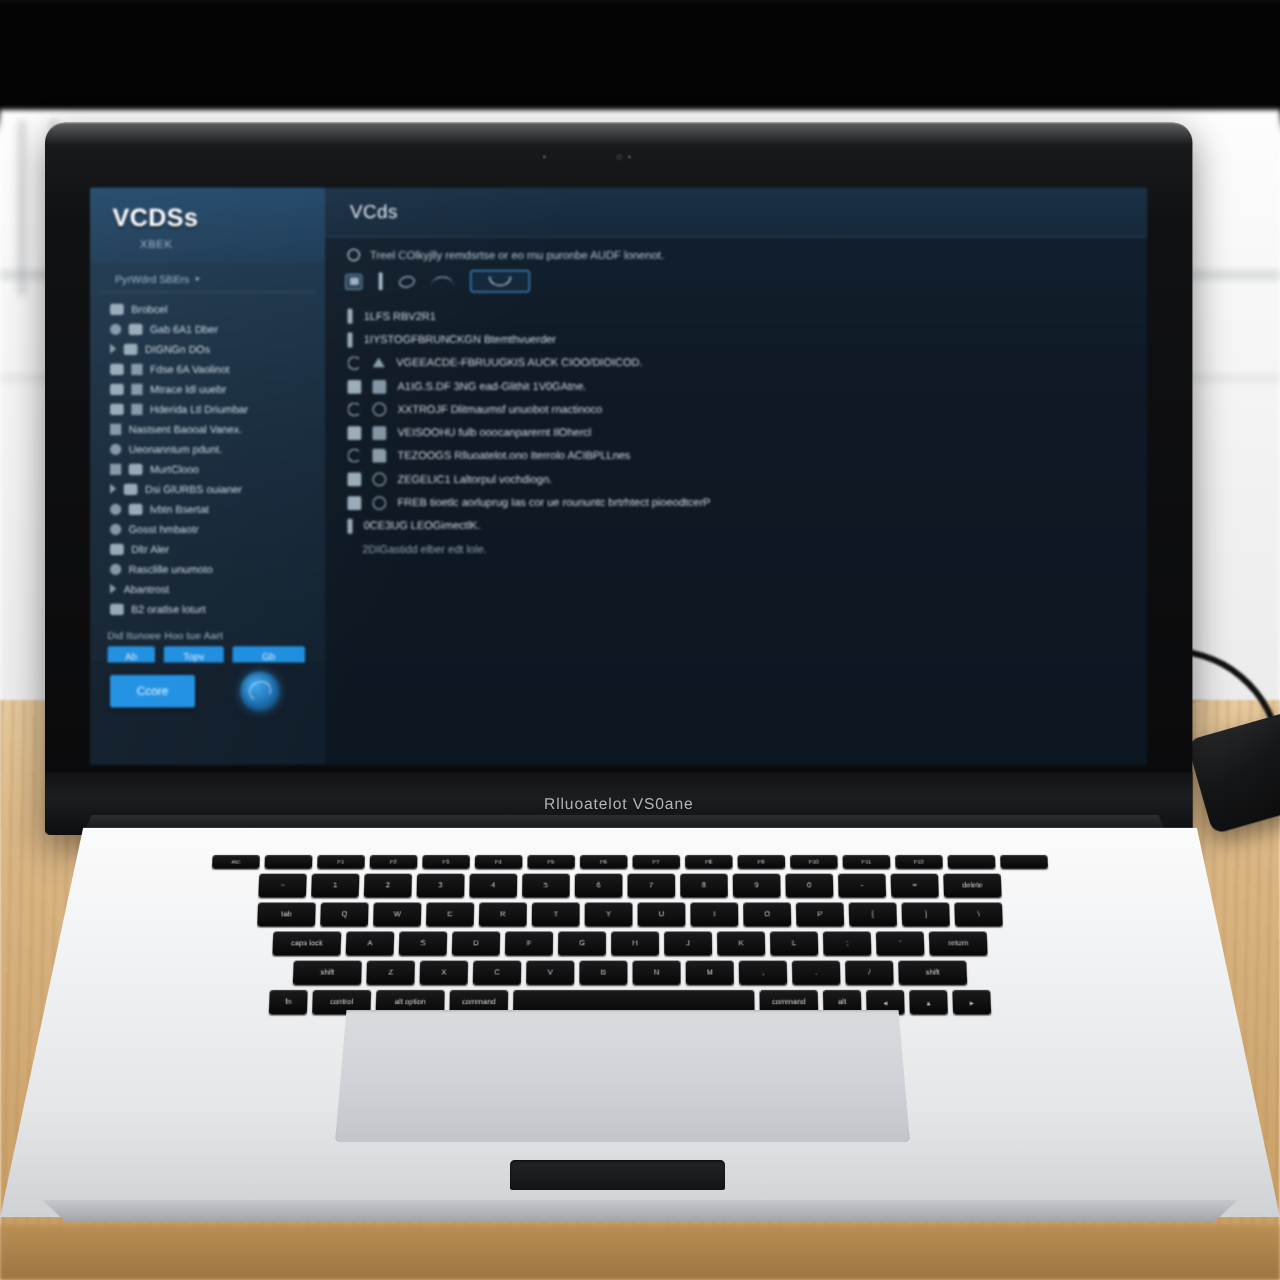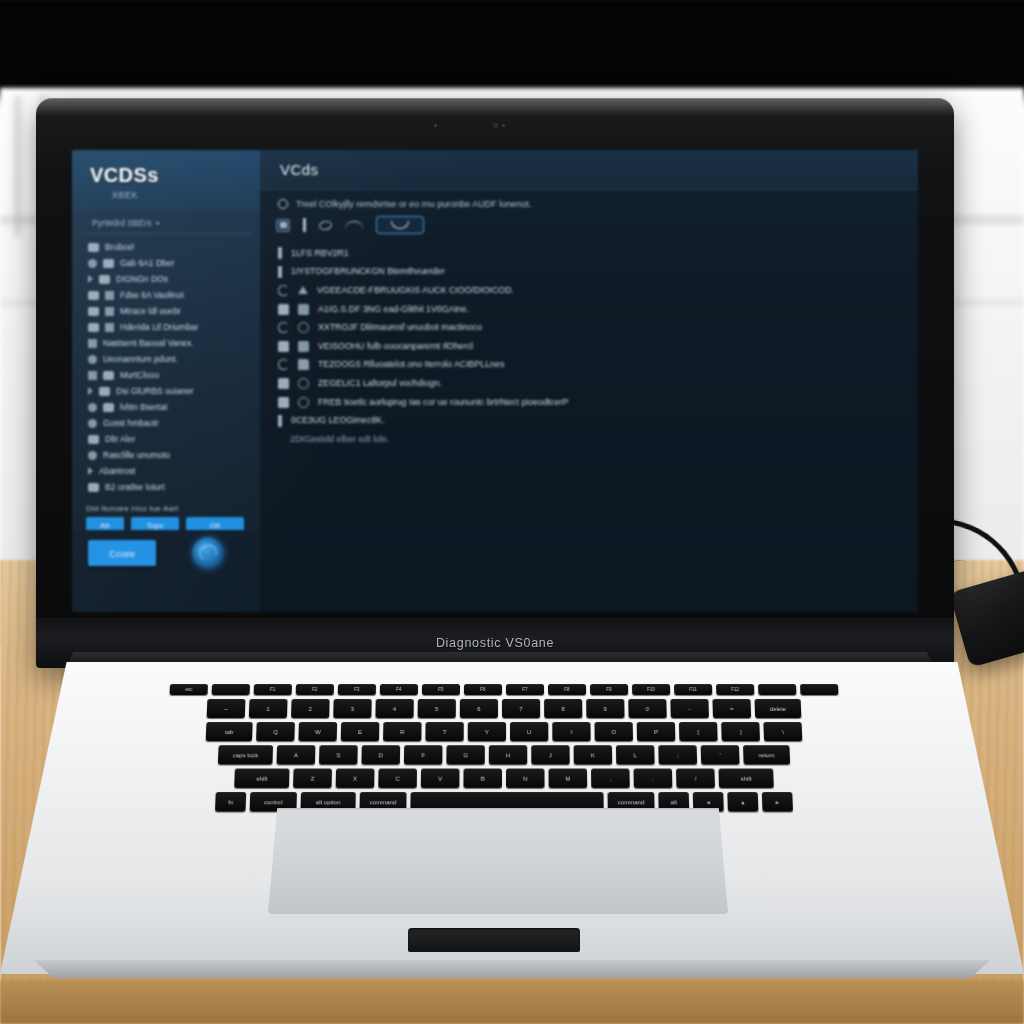--- a/index.html
+++ b/index.html
@@ -543,21 +543,21 @@
             <span>2DIGastidd elber edt lole.</span>
           </div>
         </div>
 
       </div>
 
       <div class="screen-glare"></div>
     </div>
 
     <div class="chin">
-      <div class="chin-label">Diagnostic VS0ane</div>
+      <div class="chin-label">Rlluoatelot VS0ane</div>
     </div>
 
     <div class="hinge"></div>
     <div class="base"></div>
     <div class="base-lip"></div>
 
     <div class="kbd">
       <div class="krow fn" id="kr-fn">
           <div class="key kw1">
             <span>esc</span>

